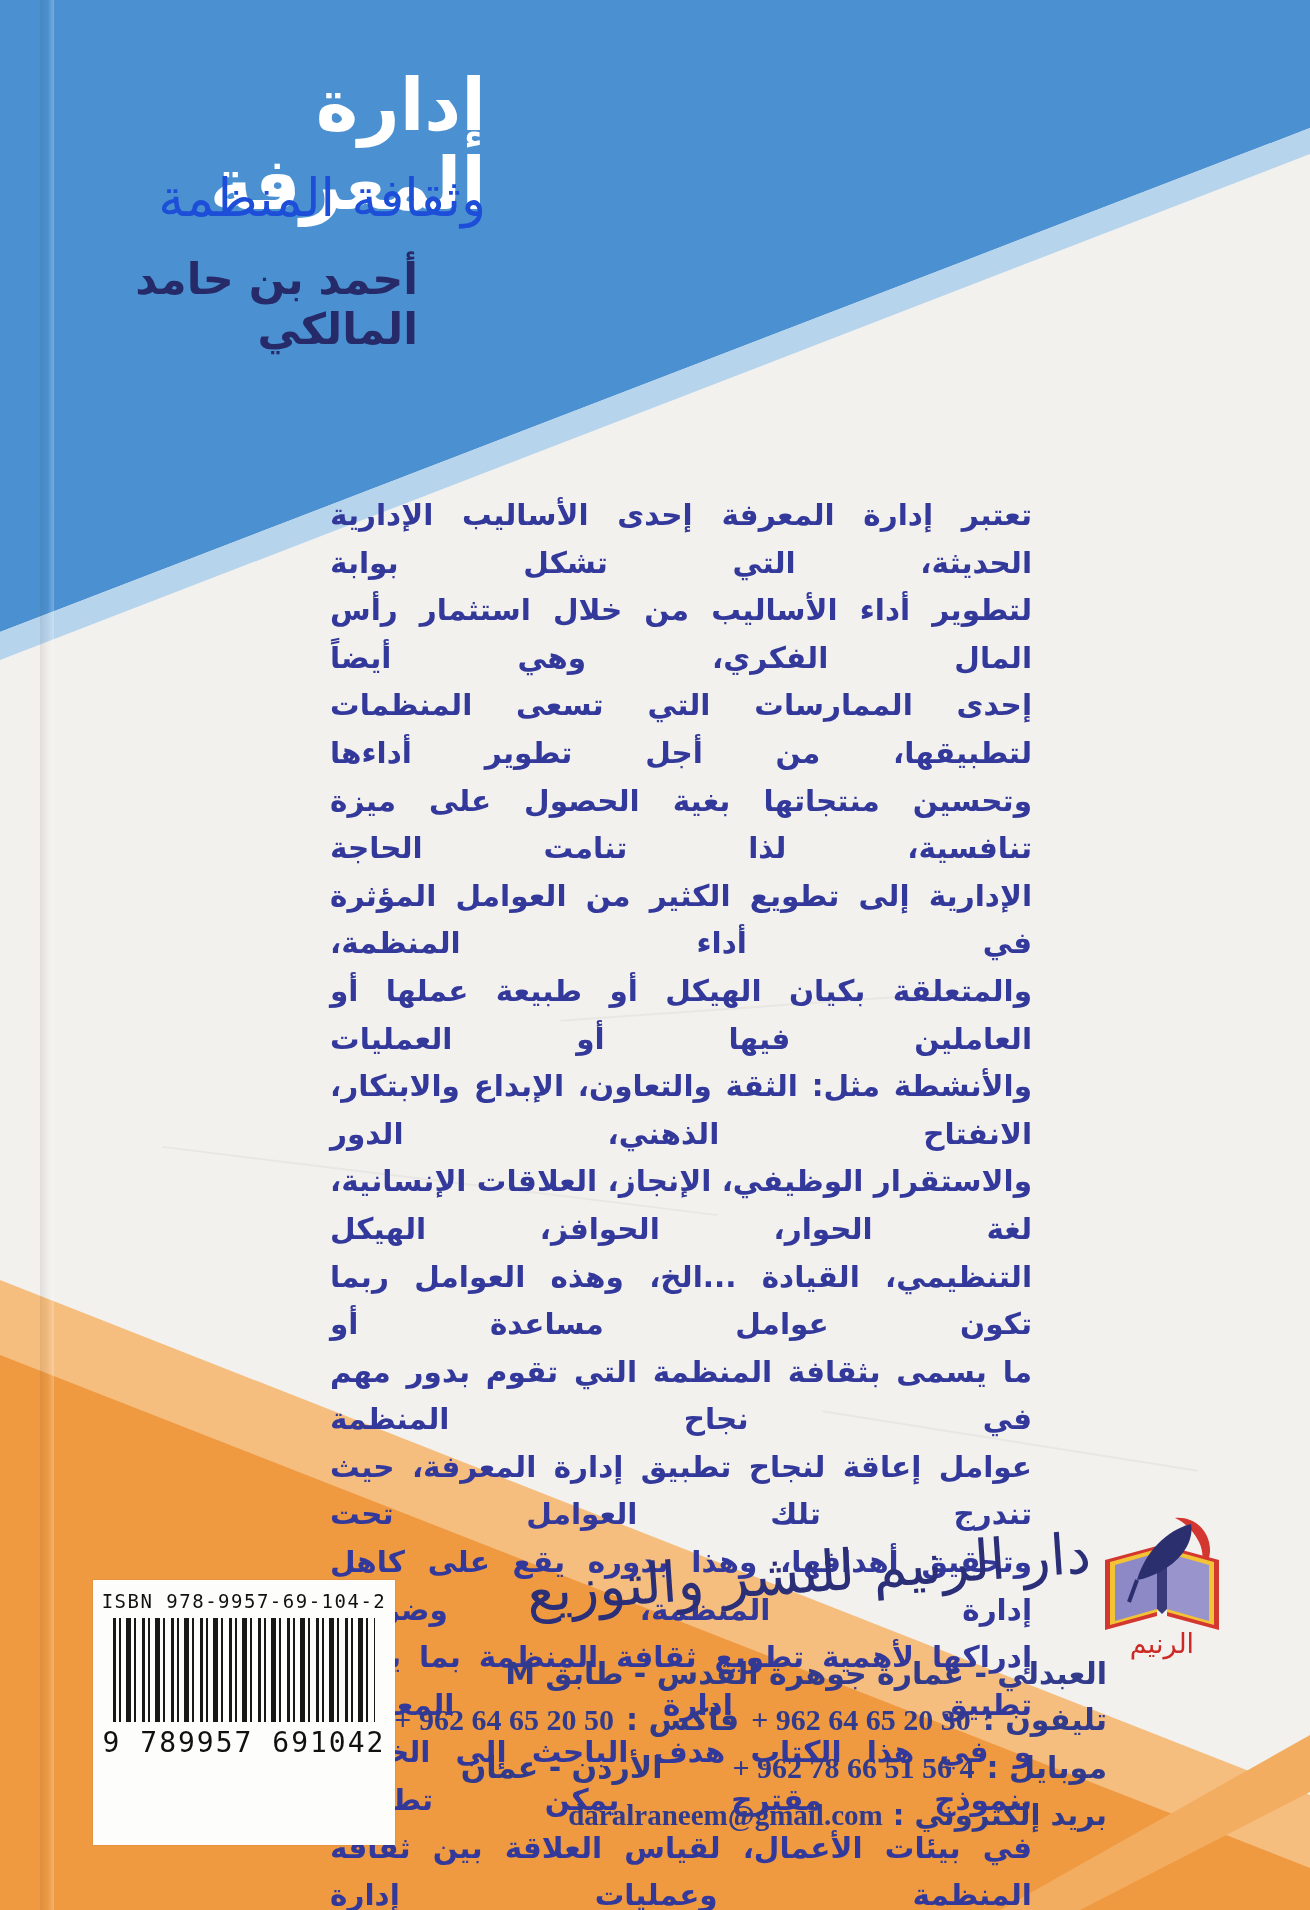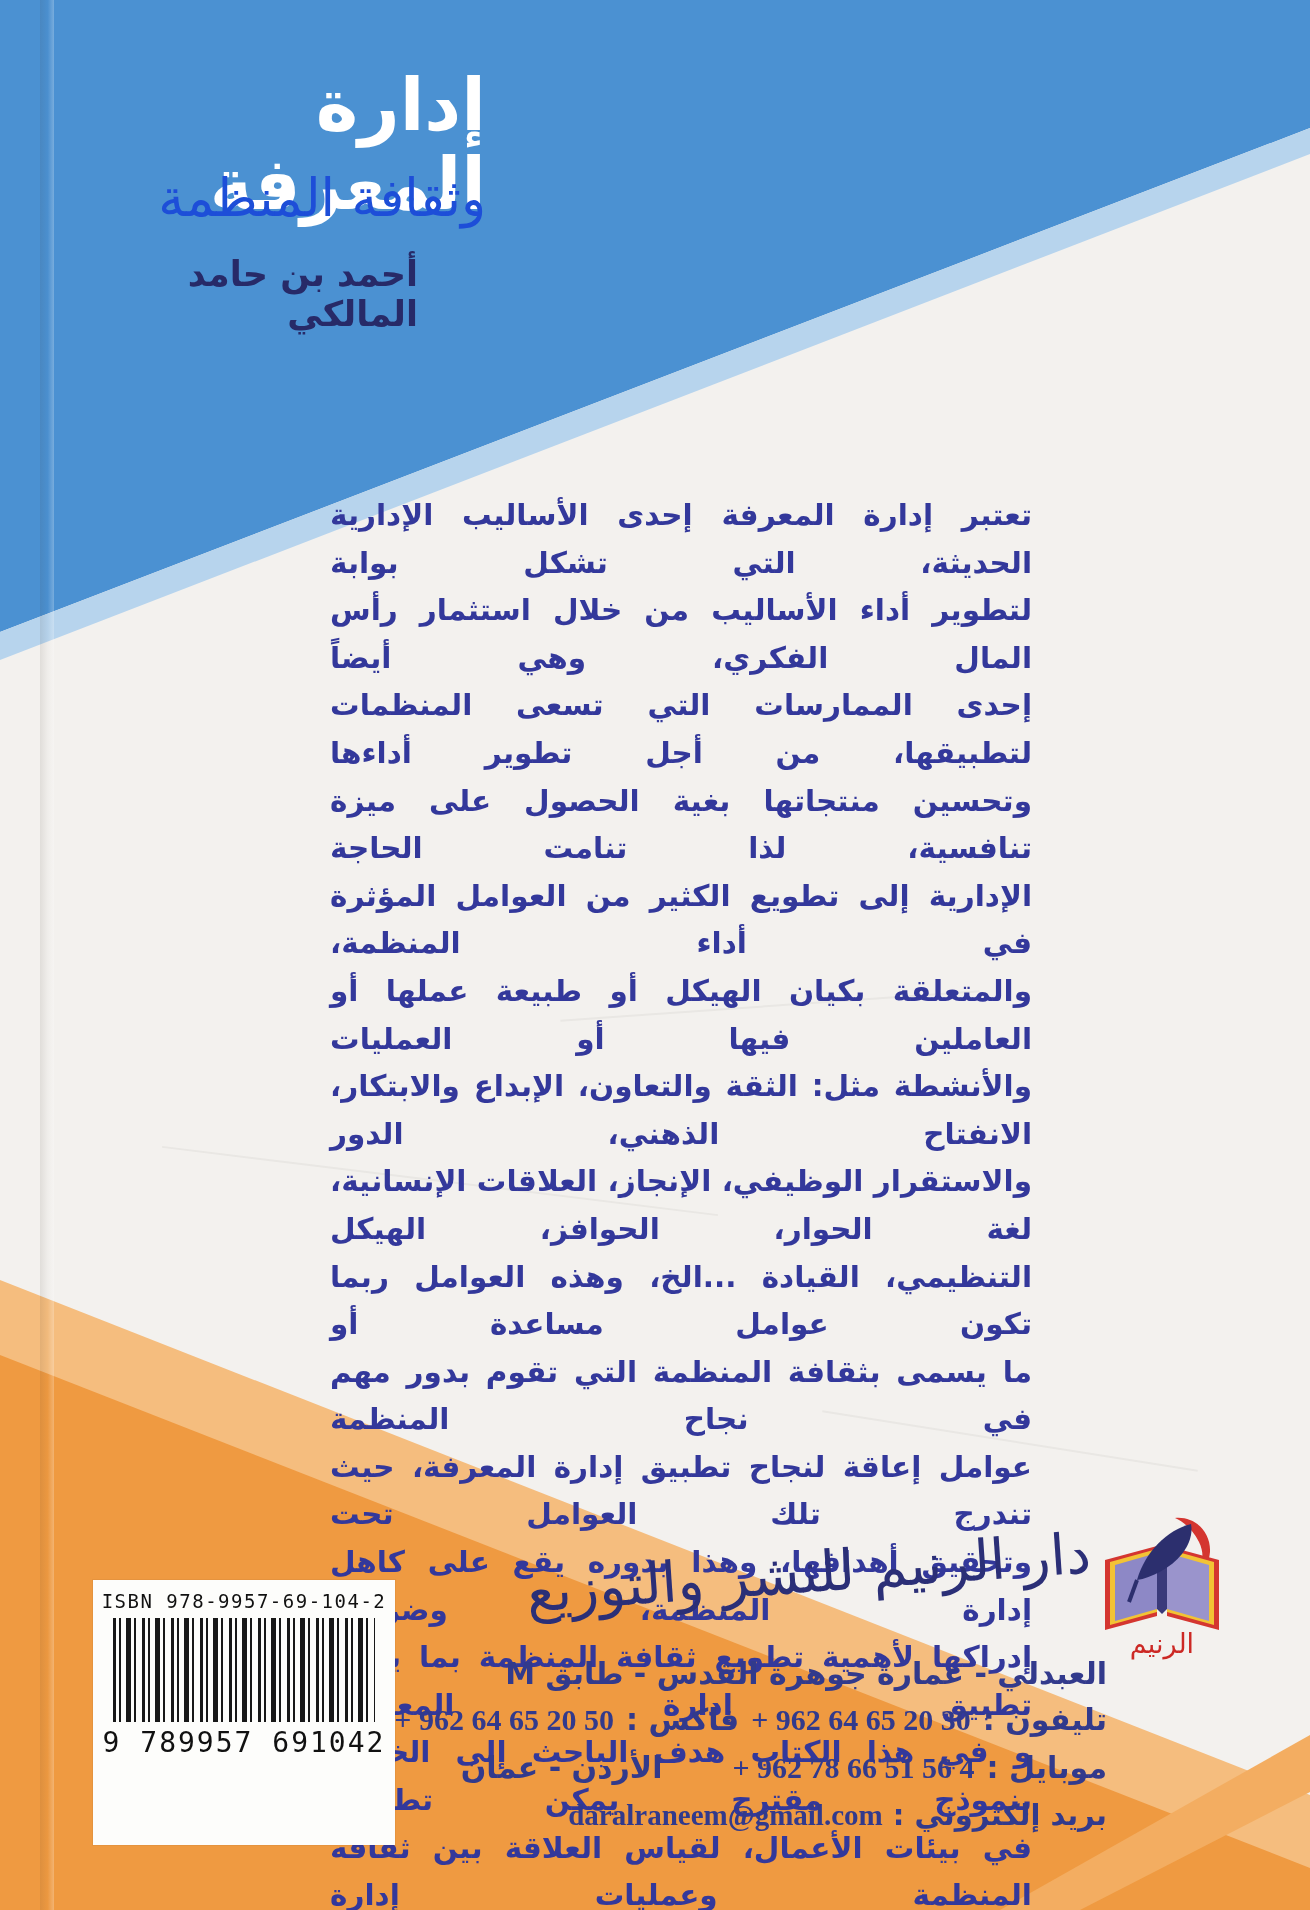--- a/index.html
+++ b/index.html
@@ -21,21 +21,21 @@
   .crease{position:absolute;height:2px;background:rgba(90,80,70,.06);}
   .crease.c1{width:560px;left:160px;top:1180px;transform:rotate(7deg);}
   .crease.c2{width:420px;left:560px;top:1005px;transform:rotate(-4deg);}
   .crease.c3{width:380px;left:820px;top:1440px;transform:rotate(9deg);}
   
   .title{position:absolute;left:88px;top:66px;width:398px;text-align:right;
     color:#ffffff;font-size:72px;font-weight:bold;line-height:1.1;direction:rtl;}
   .subtitle{position:absolute;left:88px;top:168px;width:398px;text-align:right;
     color:#1d4ed8;font-size:52px;font-weight:400;direction:rtl;}
   .author{position:absolute;left:88px;top:254px;width:330px;text-align:right;
-    color:#272a68;font-size:35px;font-weight:bold;direction:rtl;}
+    color:#272a68;font-size:43px;font-weight:bold;direction:rtl;}
   
   .blurb{position:absolute;left:330px;top:492px;width:702px;direction:rtl;
     color:#33389b;font-size:29.5px;font-weight:bold;}
   .blurb .bl{line-height:47.6px;text-align:justify;text-align-last:justify;white-space:normal;}
   
   .calligraphy{position:absolute;right:190px;top:1540px;width:620px;height:110px;
     direction:rtl;text-align:center;color:#2b2f77;font-size:56px;font-weight:400;
     transform:rotate(-4deg);letter-spacing:2px;}
   .logo{position:absolute;left:1082px;top:1512px;width:160px;text-align:center;}
   .logo svg{display:block;margin:0 auto;}

